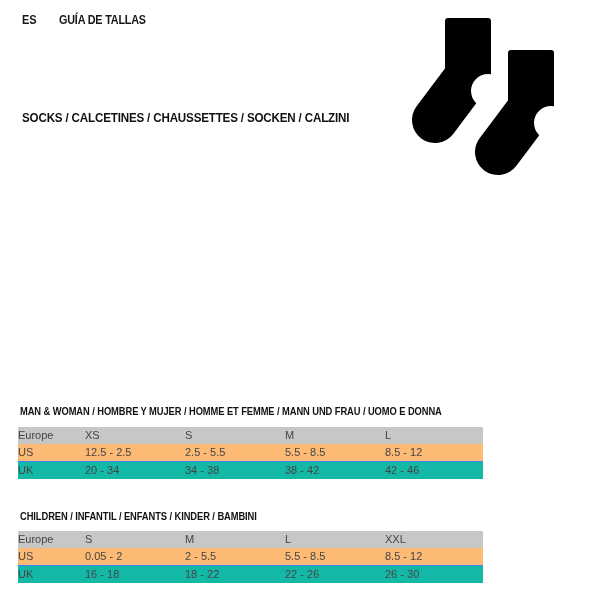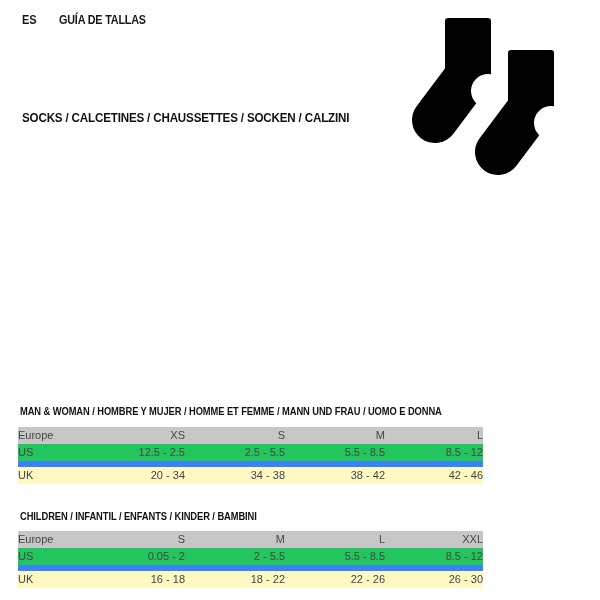--- a/index.html
+++ b/index.html
@@ -33,26 +33,26 @@
   }
   .title-mw{top:405px;}
   .title-ch{top:510px;}
   table.size-table{
     position:absolute;left:18px;width:465px;border-collapse:collapse;table-layout:fixed;
     font-size:11px;color:#454545;
   }
   .table-mw{top:427px;}
   .table-ch{top:531px;}
   .size-table th,.size-table td{
-    padding:0;font-weight:400;text-align:right;height:17px;line-height:17px;
+    padding:0;font-weight:400;text-align:left;height:17px;line-height:17px;
     overflow:hidden;white-space:nowrap;
   }
   .size-table thead tr{background:#c7c7c7;height:16px;}
-  .size-table tbody tr.row-us{background:#22c55e;border-bottom:6px solid #3b82f6;}
-  .size-table tbody tr.row-uk{background:#fef9c3;}
+  .size-table tbody tr.row-us{background:#fdba74;border-bottom:1px solid #3b82f6;}
+  .size-table tbody tr.row-uk{background:#14b8a6;}
   .size-table th:first-child,.size-table td:first-child{text-align:left;}
 </style>
 </head>
 <body>
 
 <div class="lang-block">
   <div class="lang-row">
     <span class="lang-code">ES</span>
     <span class="lang-label">GUÍA DE TALLAS</span>
   </div>

